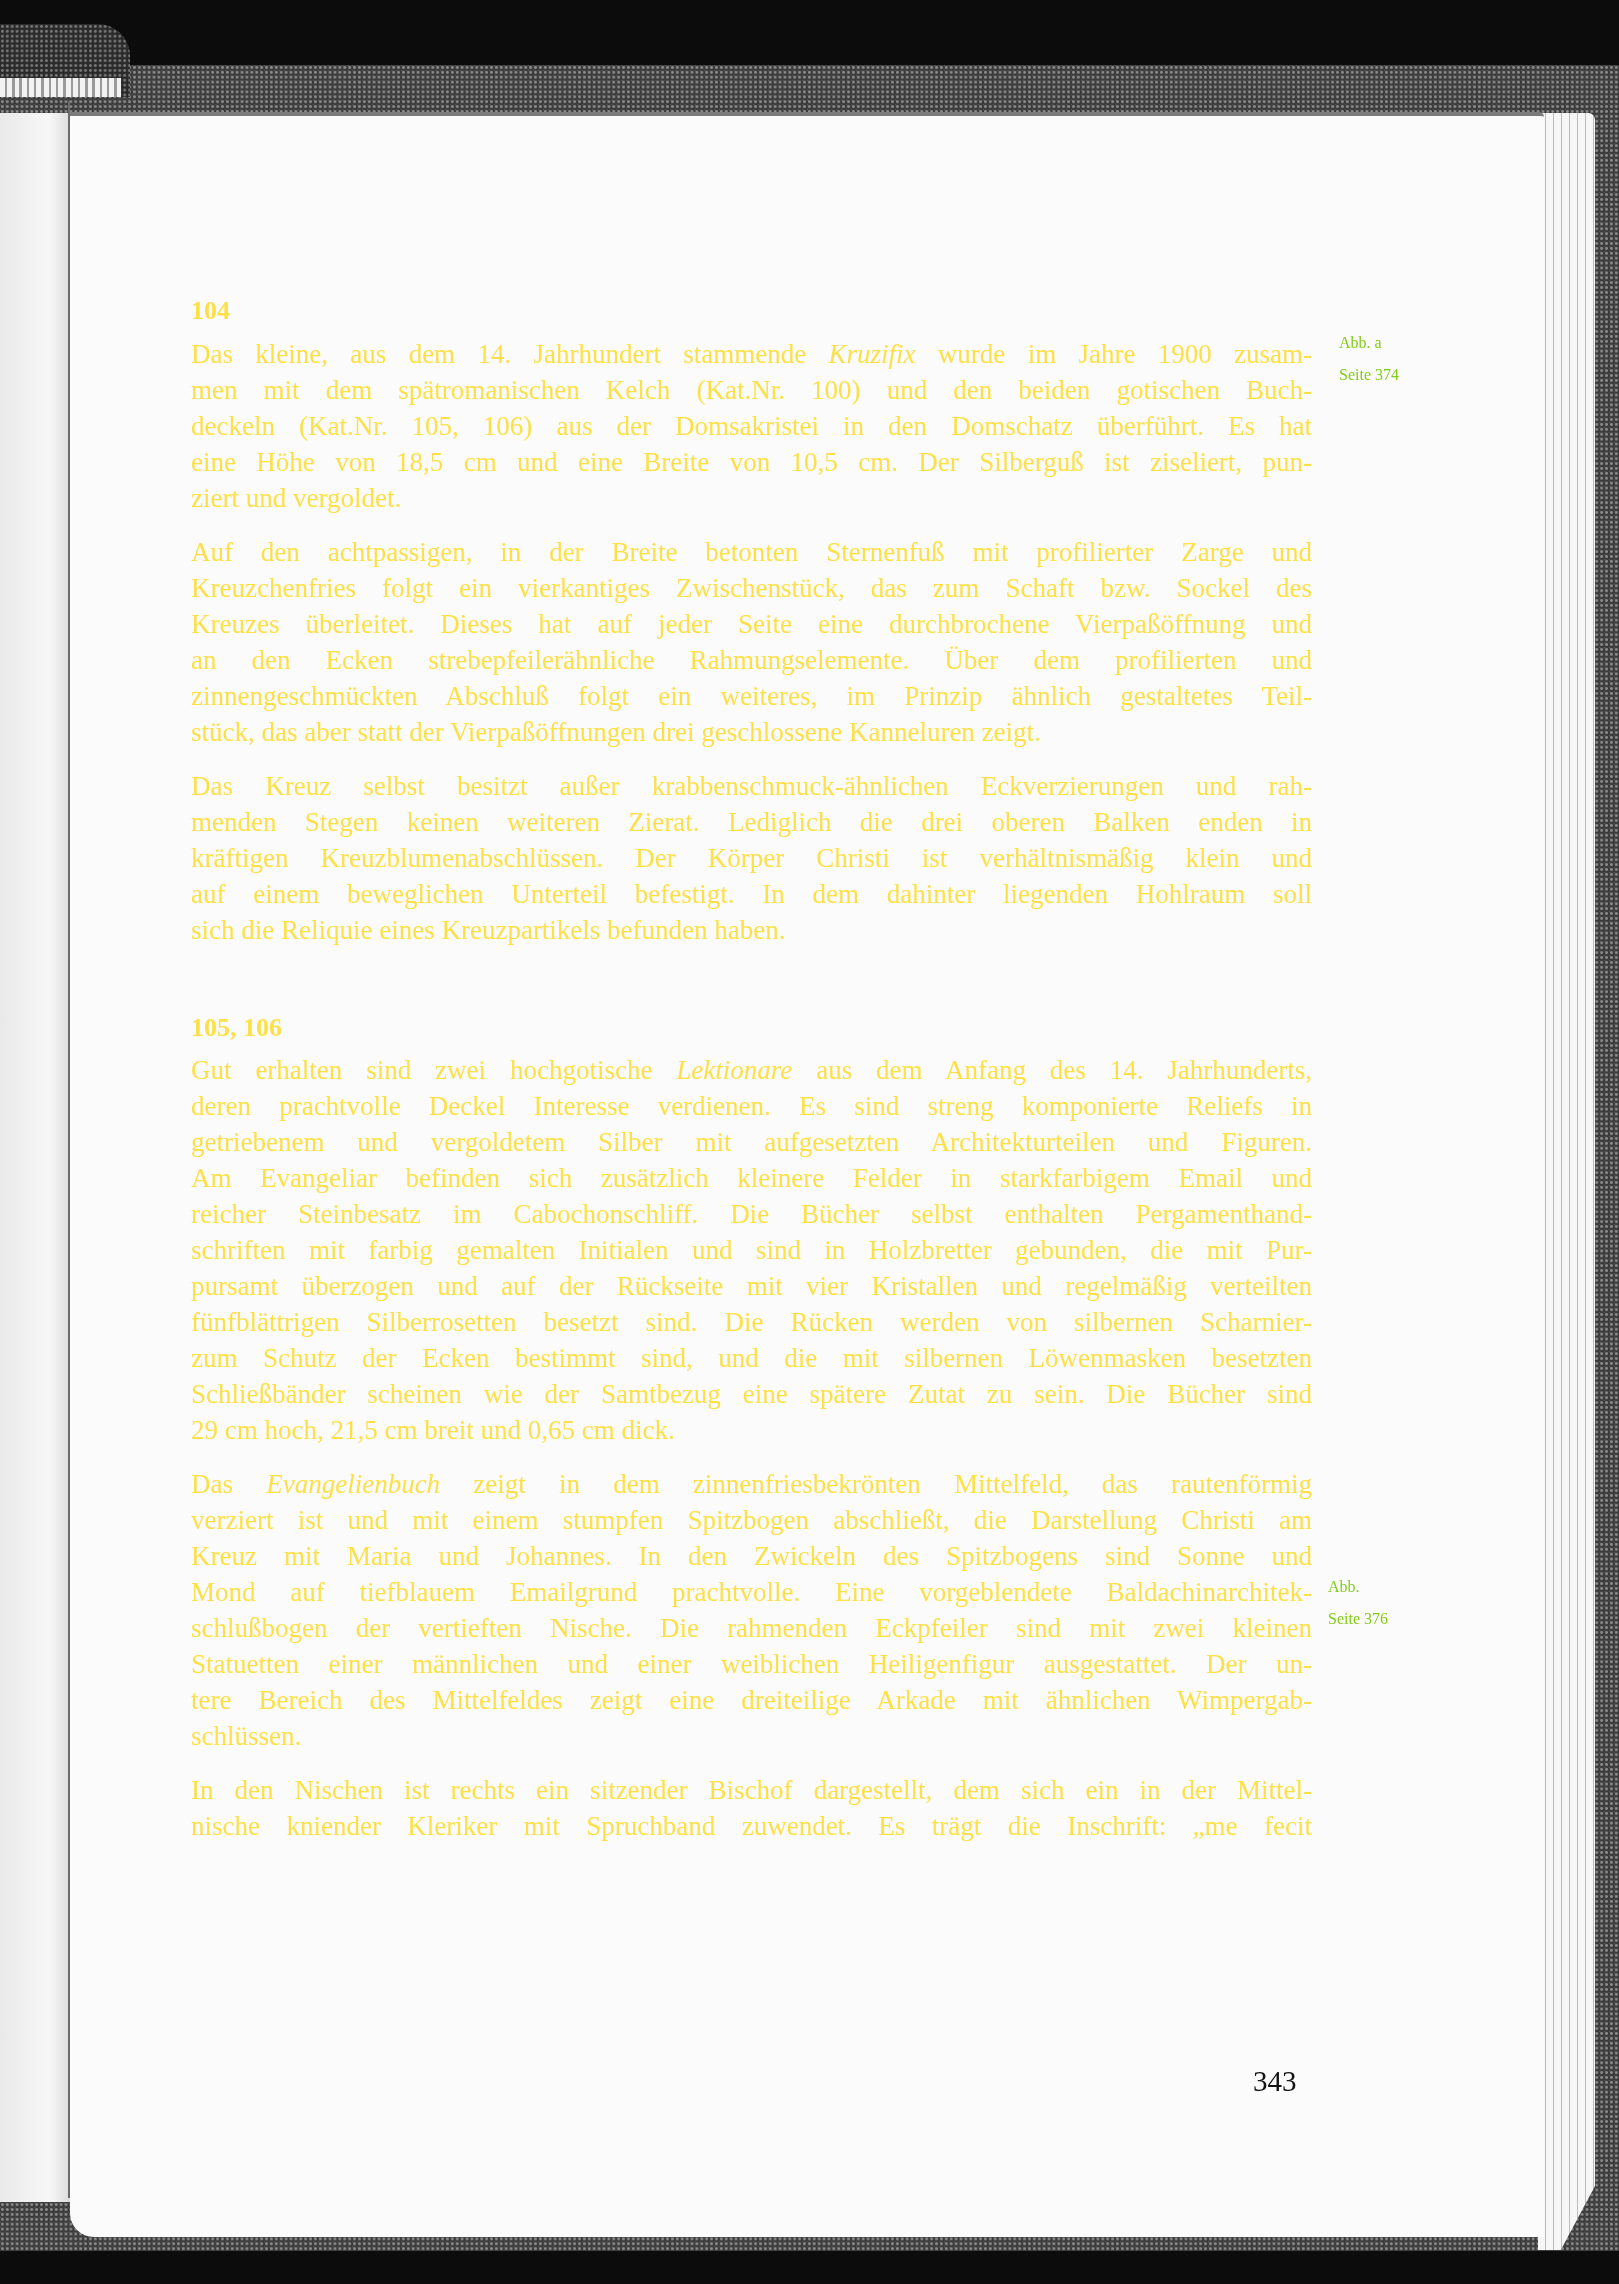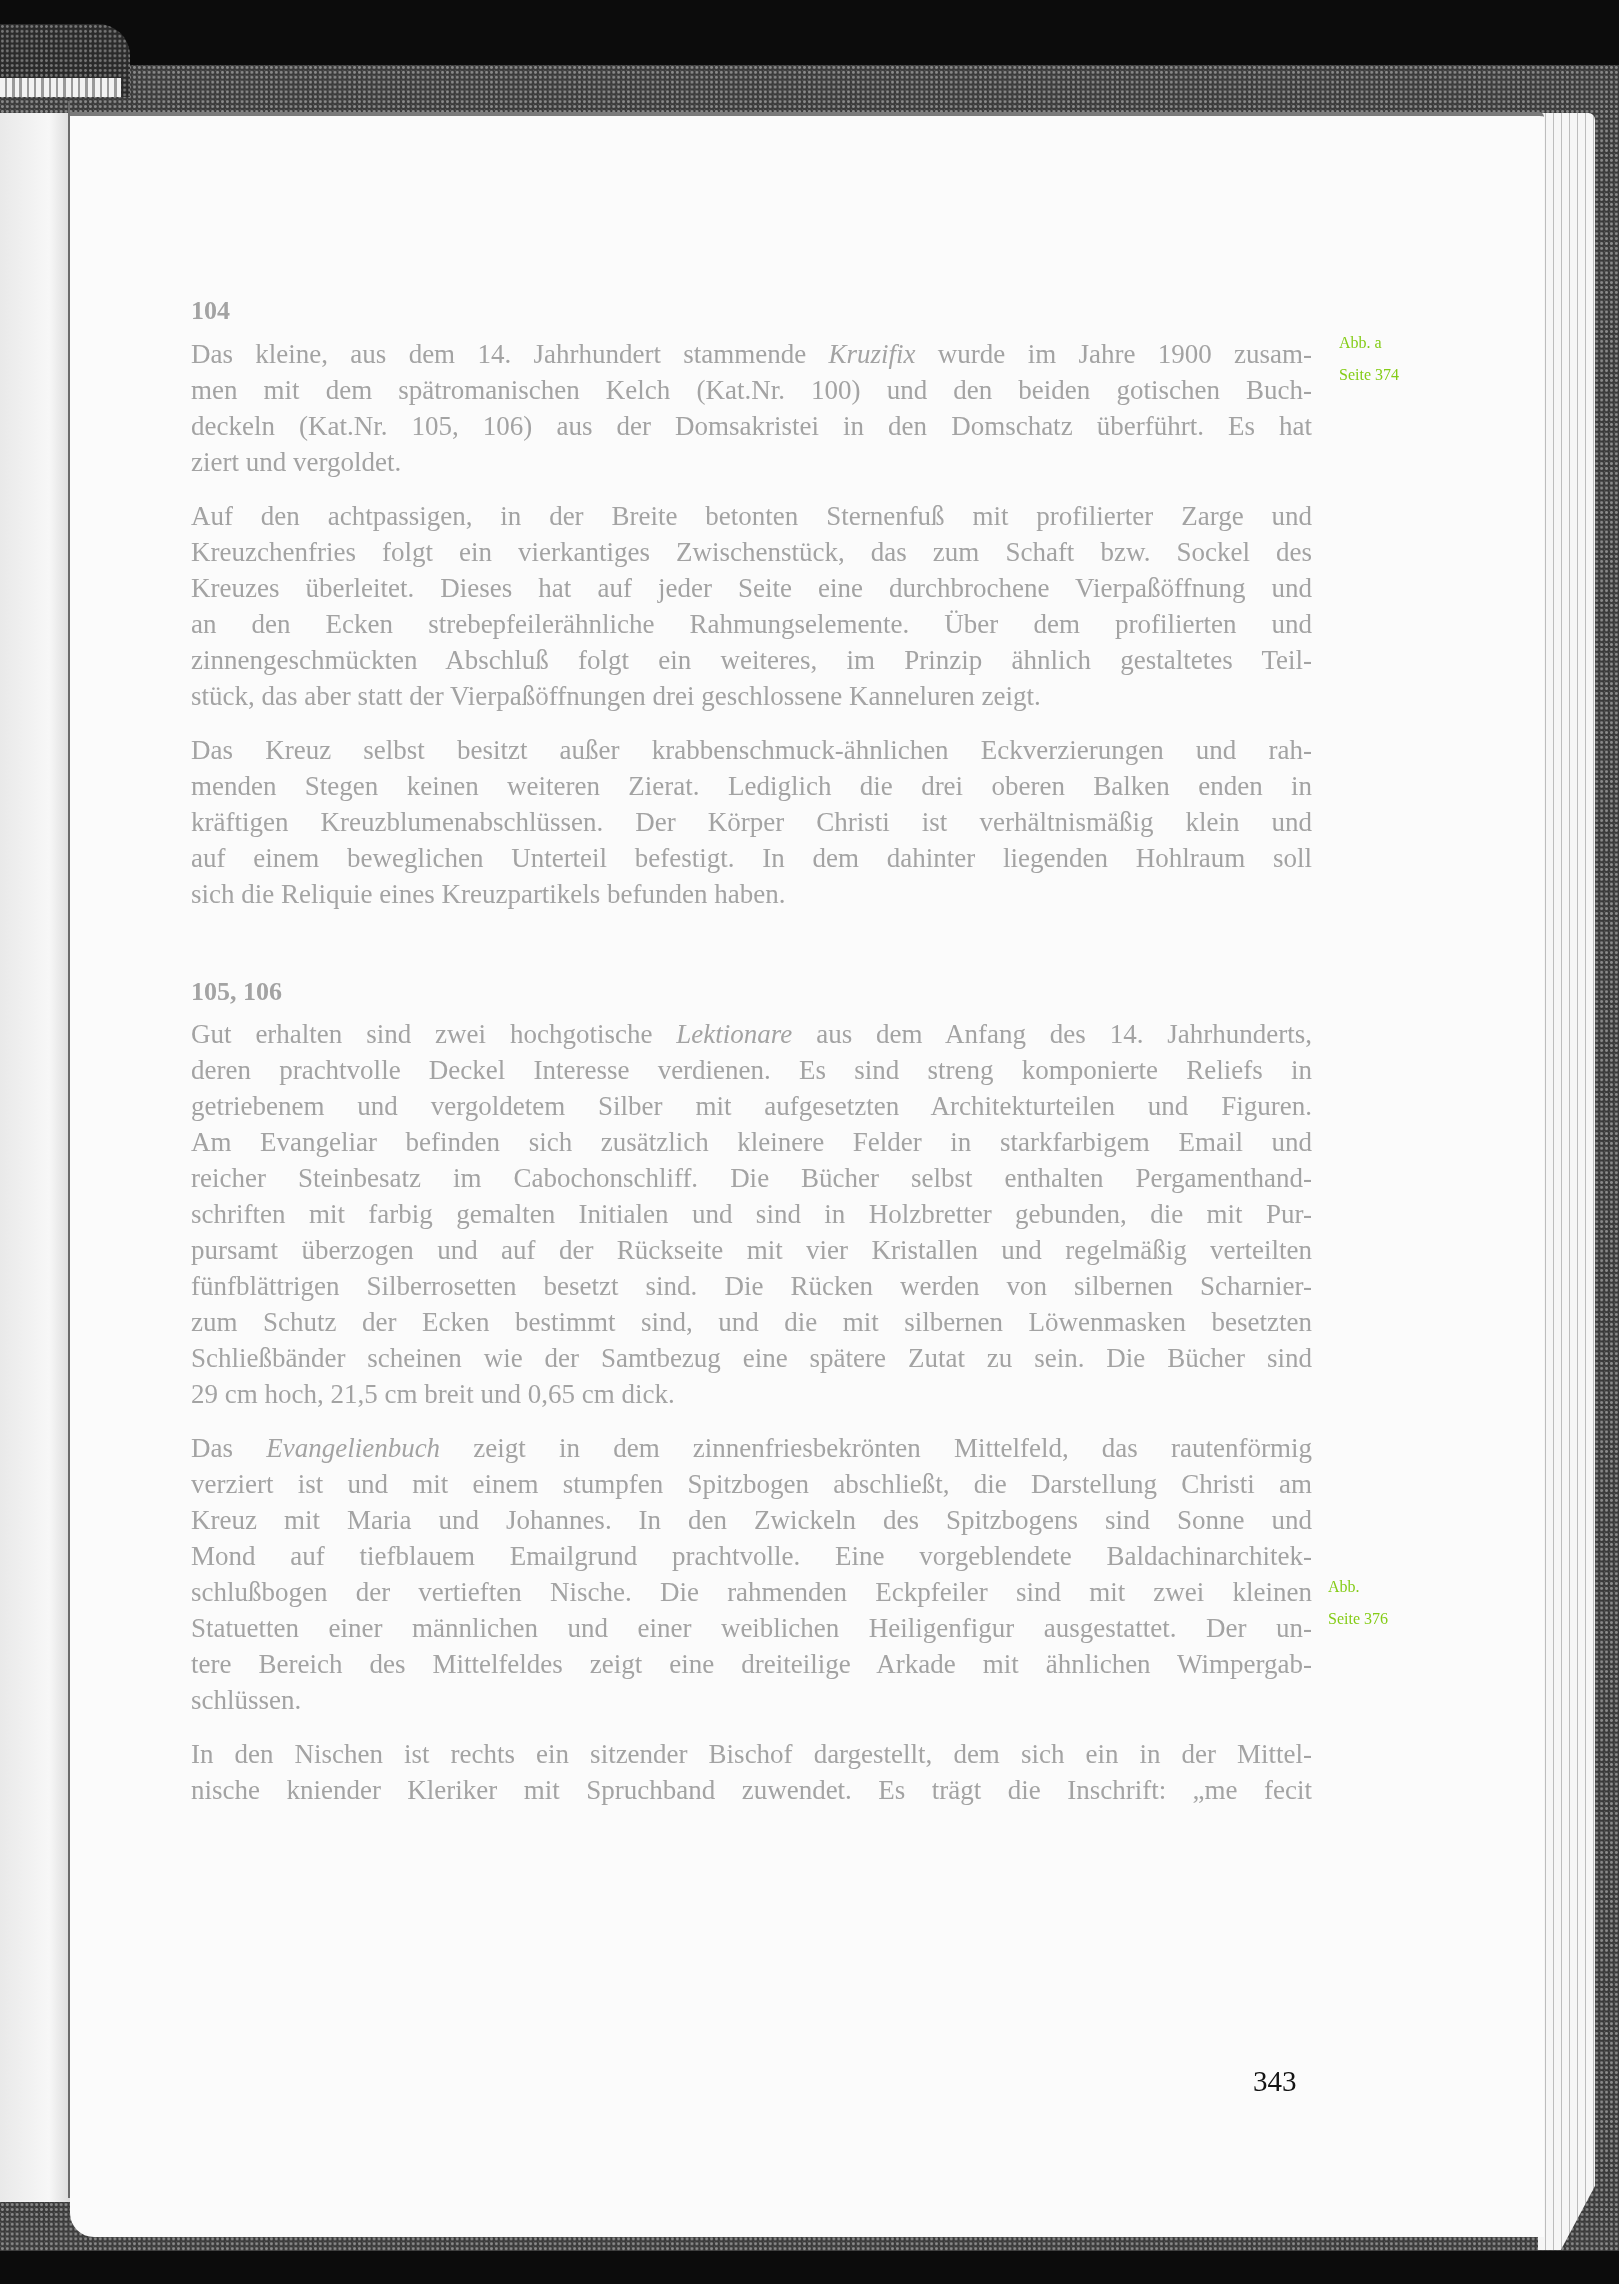--- a/index.html
+++ b/index.html
@@ -43,21 +43,21 @@
     background: #6b6b6b;
   }
   .page {
     position: absolute; left: 70px; top: 112px; width: 1474px; height: 2121px;
     background: #fbfbfb;
     border-top: 4.9px solid #7a7a7a;
     border-radius: 0 4.9px 0 24px;
   }
   .content {
     position: absolute; left: 191px; top: 293px; width: 1121px;
-    color: #a3a3a3;
+    color: #fde047;
     font-size: 27px; line-height: 36px;
     text-align: justify;
   }
   .entry-num {
     font-weight: bold; font-size: 26px; line-height: 36px; margin: 0 0 6.5px 0;
   }
   .para { margin: 0 0 18px 0; }
   .para-last { margin: 0; }
   .section { margin-bottom: 62px; }
   .line { display: block; text-align-last: justify; white-space: nowrap; }
@@ -83,20 +83,21 @@
 <div class="gutter"></div>
 <div class="page"></div>
 
 <div class="content" id="content">
     <div class="section">
       <div class="entry-num">104</div>
       <div class="para">
         <span class="line">Das kleine, aus dem 14. Jahrhundert stammende <em>Kruzifix</em> wurde im Jahre 1900 zusam-</span>
         <span class="line">men mit dem spätromanischen Kelch (Kat.Nr. 100) und den beiden gotischen Buch-</span>
         <span class="line">deckeln (Kat.Nr. 105, 106) aus der Domsakristei in den Domschatz überführt. Es hat</span>
+        <span class="line">eine Höhe von 18,5 cm und eine Breite von 10,5 cm. Der Silberguß ist ziseliert, pun-</span>
         <span class="line end">ziert und vergoldet.</span>
       </div>
       <div class="para">
         <span class="line">Auf den achtpassigen, in der Breite betonten Sternenfuß mit profilierter Zarge und</span>
         <span class="line">Kreuzchenfries folgt ein vierkantiges Zwischenstück, das zum Schaft bzw. Sockel des</span>
         <span class="line">Kreuzes überleitet. Dieses hat auf jeder Seite eine durchbrochene Vierpaßöffnung und</span>
         <span class="line">an den Ecken strebepfeilerähnliche Rahmungselemente. Über dem profilierten und</span>
         <span class="line">zinnengeschmückten Abschluß folgt ein weiteres, im Prinzip ähnlich gestaltetes Teil-</span>
         <span class="line end">stück, das aber statt der Vierpaßöffnungen drei geschlossene Kanneluren zeigt.</span>
       </div>

